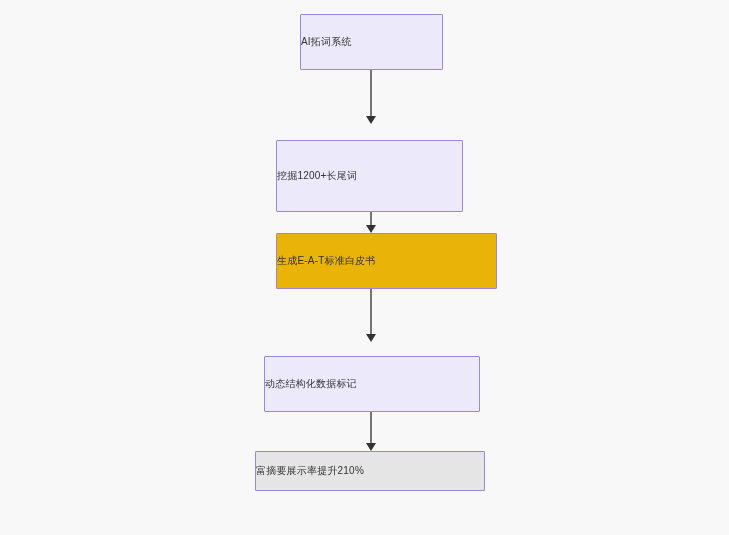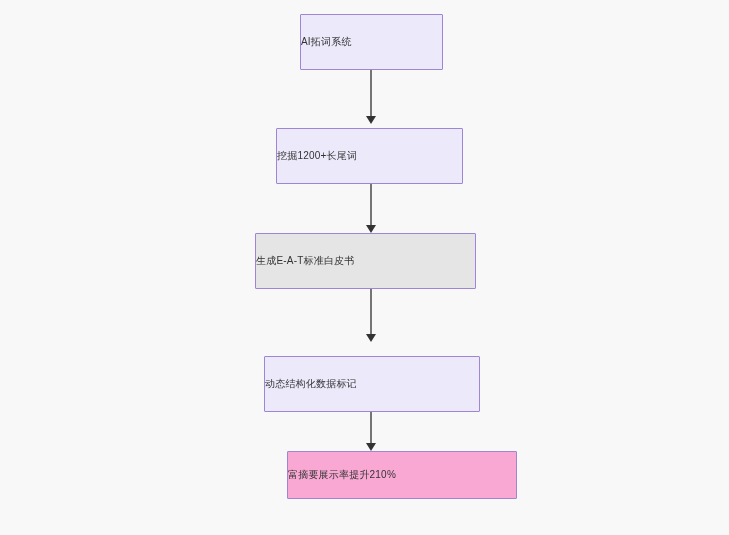--- a/index.html
+++ b/index.html
@@ -77,26 +77,26 @@
     <div class="edge-head" style="top: 45px; border-top-color: rgb(51, 51, 51);"></div>
   </div>
   <div class="edge" style="left: 371px; top: 398px; height: 53px;">
     <div class="edge-line" style="height: 45px; background: rgb(117, 117, 117);"></div>
     <div class="edge-head" style="top: 45px; border-top-color: rgb(51, 51, 51);"></div>
   </div>
 
   <div class="node" style="left: 300px; top: 14px; width: 143px; height: 56px; background: rgb(236, 233, 251); border-color: rgb(158, 134, 212); color: rgb(51, 51, 51);">
     <span class="node-label">AI拓词系统</span>
   </div>
-  <div class="node" style="left: 276px; top: 128px; width: 187px; height: 56px; background: rgb(236, 233, 251); border-color: rgb(158, 134, 212); color: rgb(51, 51, 51);">
+  <div class="node" style="left: 276px; top: 140px; width: 187px; height: 72px; background: rgb(236, 233, 251); border-color: rgb(158, 134, 212); color: rgb(51, 51, 51);">
     <span class="node-label">挖掘1200+长尾词</span>
   </div>
-  <div class="node" style="left: 255px; top: 233px; width: 221px; height: 56px; background: #e5e5e5; border-color: rgb(158, 134, 212); color: rgb(51, 51, 51);">
+  <div class="node" style="left: 276px; top: 233px; width: 221px; height: 56px; background: #eab308; border-color: rgb(158, 134, 212); color: rgb(51, 51, 51);">
     <span class="node-label">生成E-A-T标准白皮书</span>
   </div>
   <div class="node" style="left: 264px; top: 356px; width: 216px; height: 56px; background: rgb(236, 233, 251); border-color: rgb(158, 134, 212); color: rgb(51, 51, 51);">
     <span class="node-label">动态结构化数据标记</span>
   </div>
-  <div class="node" style="left: 255px; top: 451px; width: 230px; height: 48px; background: #f9a8d4; border-color: rgb(158, 134, 212); color: rgb(51, 51, 51); margin-left: 32px;">
+  <div class="node" style="left: 255px; top: 451px; width: 230px; height: 40px; background: #e5e5e5; border-color: rgb(158, 134, 212); color: rgb(51, 51, 51);">
     <span class="node-label">富摘要展示率提升210%</span>
   </div>
 
 </div>
 
 </body></html>

